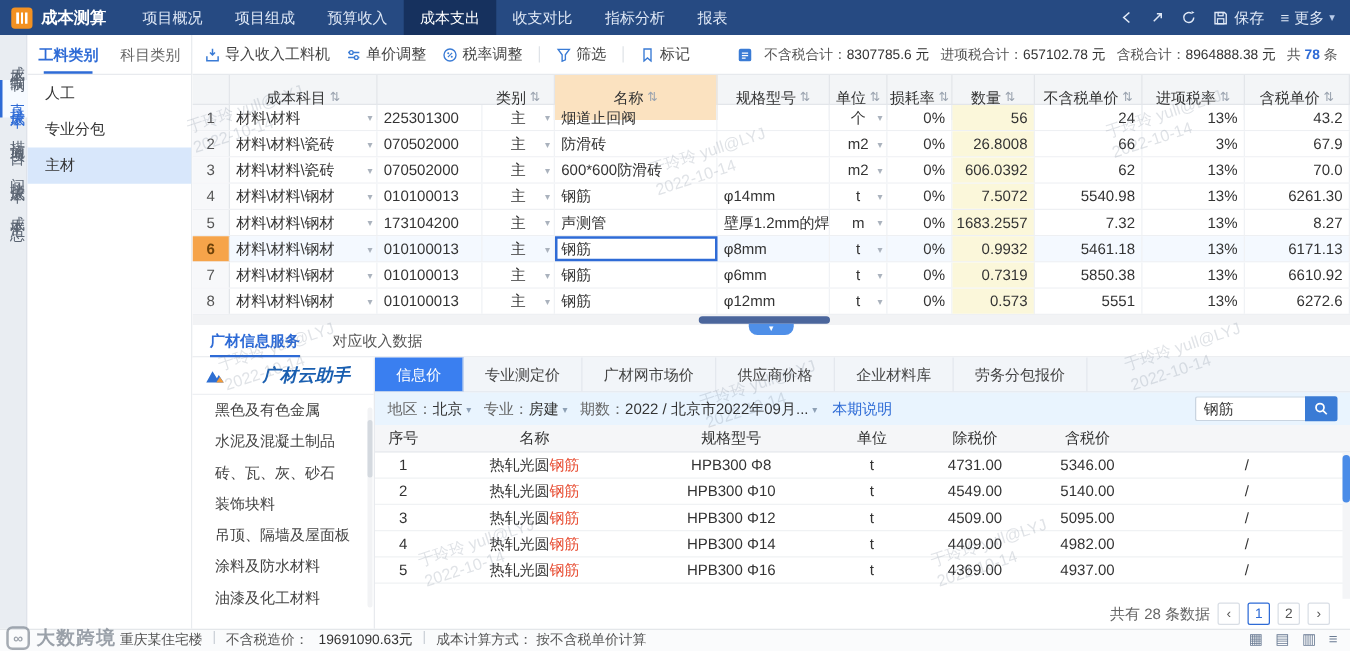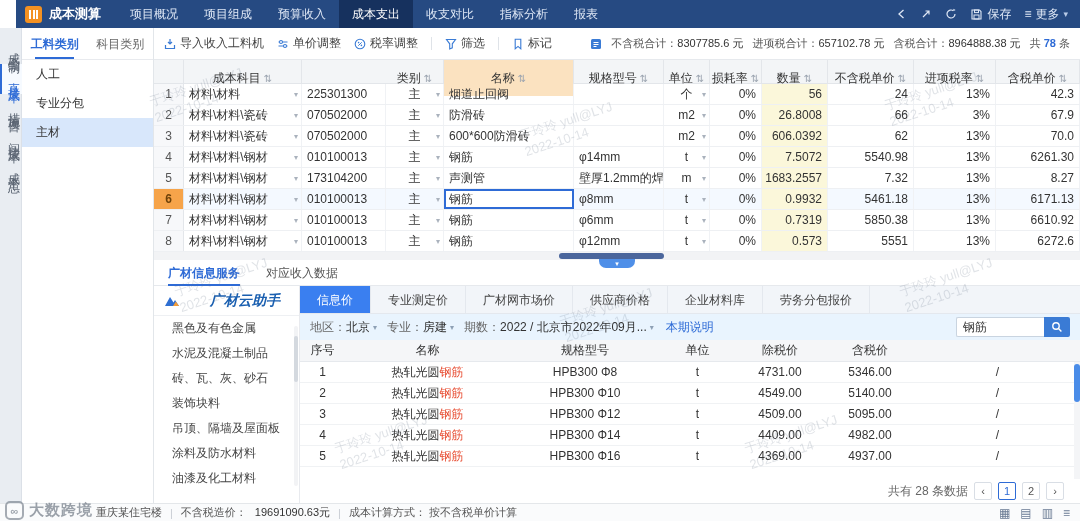--- a/index.html
+++ b/index.html
@@ -1,21 +1,21 @@
 <!DOCTYPE html>
 <html><head>
 <meta charset="utf-8">
 <style>
   * { box-sizing: border-box; margin: 0; padding: 0; }
   html,body { width:1080px; height:521px; }
   body { font-family:"Liberation Sans","DejaVu Sans",sans-serif; font-size:12px; color:#333; background:#fff; }
   .app { position:relative; width:1080px; height:521px; overflow:hidden; background:#fff; }
 
   
-  .topbar { position:absolute; top:0; left:16px; right:0; height:28px; background:#264a82; display:flex; align-items:center; color:#fff; z-index:10; }
+  .topbar { position:absolute; top:0; left:0; right:0; height:28px; background:#264a82; display:flex; align-items:center; color:#fff; z-index:10; }
   .logo { width:17px; height:17px; background:#f39122; border-radius:3px; margin:0 7px 0 9px; position:relative; flex:none; }
   .logo::after { content:""; position:absolute; left:4px; right:4px; top:4px; bottom:4px;
     background:linear-gradient(90deg,#fff 0 2px,transparent 2px 3.5px,#fff 3.5px 5.5px,transparent 5.5px 7px,#fff 7px 9px); }
   .app-title { font-weight:bold; font-size:13px; margin-right:16px; white-space:nowrap; }
   .topnav { display:flex; height:28px; }
   .nav-item { padding:0 13px; line-height:28px; color:#dfe8f6; cursor:pointer; white-space:nowrap; }
   .nav-item.active { background:#16315e; color:#fff; }
   .top-actions { margin-left:auto; display:flex; align-items:center; gap:13px; padding-right:12px; }
   .tico { display:inline-flex; align-items:center; gap:4px; color:#dfe8f6; cursor:pointer; white-space:nowrap; }
   .tico .caret { font-size:9px; color:#b9cbe8; }
@@ -104,21 +104,21 @@
   .gc2 { display:flex; align-items:center; justify-content:center; white-space:nowrap; overflow:hidden; color:#333; }
   .hl { color:#e7492e; }
   .vtrack { position:absolute; right:0; top:76px; bottom:24px; width:6px; background:#f4f5f7; }
   .vthumb { position:absolute; top:2px; right:0; width:6px; height:38px; background:#4a8ce8; border-radius:3px; cursor:pointer; }
 
   .pag { height:24px; flex:none; display:flex; align-items:center; justify-content:flex-end; gap:6px; padding-right:16px; color:#666; }
   .pg-btn { min-width:18px; height:18px; line-height:16px; text-align:center; border:1px solid #d9dee5; background:#fff; border-radius:2px; color:#555; font-size:11px; cursor:pointer; padding:0 3px; }
   .pg-btn.active { border-color:#2e6bd6; color:#2e6bd6; }
 
   
-  .statusbar { position:absolute; left:0; right:0; bottom:0; height:18px; background:#fafbfc; border-top:1px solid #e4e7ea; display:flex; align-items:center; padding:0 10px 0 96px; gap:8px; font-size:11px; color:#555; white-space:nowrap; }
+  .statusbar { position:absolute; left:0; right:0; bottom:0; height:18px; background:#fafbfc; border-top:1px solid #e4e7ea; display:flex; padding:0 10px 0 96px; gap:8px; font-size:11px; color:#555; white-space:nowrap; }
   .s-value { color:#333; }
   .s-sep { color:#c7ccd3; }
   .s-icons { margin-left:auto; display:flex; gap:10px; color:#6a7b93; font-size:12px; }
   .s-icons span { cursor:pointer; }
 
   
   .wm { position:absolute; z-index:40; color:rgba(100,115,135,0.20); font-size:13px; line-height:17px; transform:rotate(-18deg); pointer-events:none; white-space:nowrap; }
   .wm-logo { position:absolute; left:5px; bottom:1px; z-index:45; display:flex; align-items:center; gap:5px; color:rgba(95,105,118,0.62); pointer-events:none; }
   .wm-logo .ic { width:19px; height:19px; border:2px solid rgba(95,105,118,0.55); border-radius:5px; display:flex; align-items:center; justify-content:center; font-weight:bold; font-size:11px; }
   .wm-logo .tx { font-size:15px; font-weight:bold; letter-spacing:1px; }
@@ -329,21 +329,21 @@
             <div class="c qty">
               <span>56</span>
             </div>
             <div class="c price">
               <span>24</span>
             </div>
             <div class="c taxr">
               <span>13%</span>
             </div>
             <div class="c incl">
-              <span>42.3</span>
+              <span>43.2</span>
             </div>
           </div>
           <div class="trow cols12">
             <div class="c rn">
               <span>2</span>
             </div>
             <div class="c subj">
               <span>材料\材料\瓷砖</span>
               <span class="dd">▾</span>
             </div>

